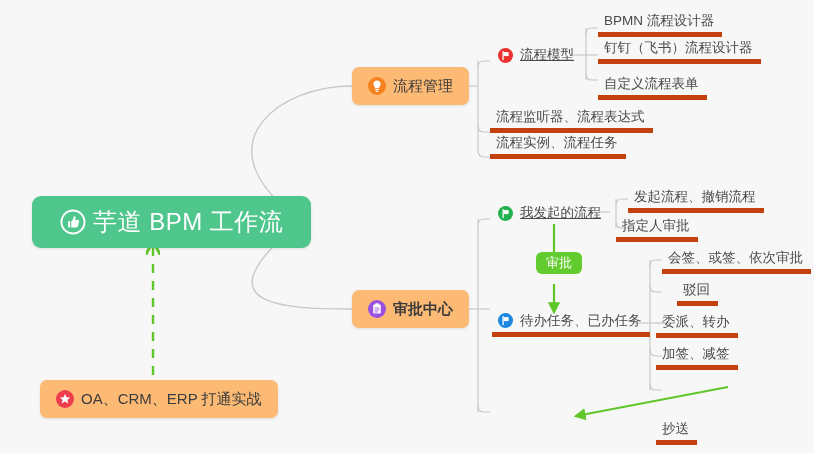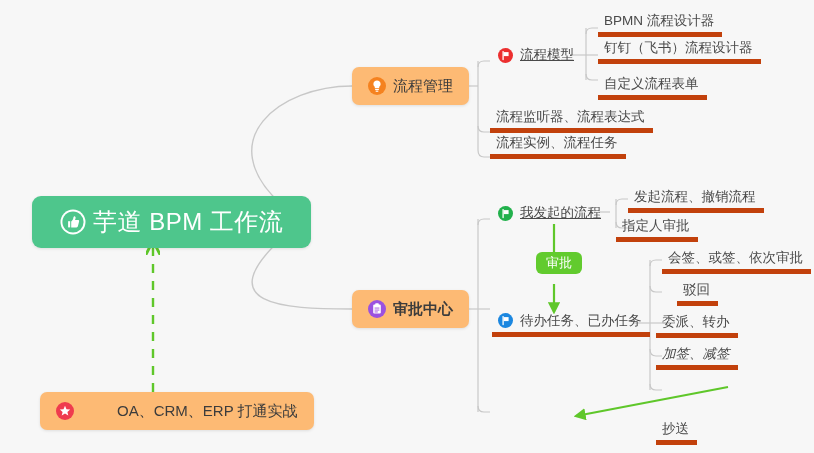--- a/index.html
+++ b/index.html
@@ -258,33 +258,33 @@
 
   <div class="node plain" style="left:662px; top:246px;">
     <span class="label">会签、或签、依次审批</span>
   </div>
   <div class="node plain" style="left:656px; top:278px;margin-left:21px;">
     <span class="label">驳回</span>
   </div>
   <div class="node plain" style="left:656px; top:310px;">
     <span class="label">委派、转办</span>
   </div>
-  <div class="node plain" style="left:656px; top:342px;font-style:italic;">
+  <div class="node plain" style="left:656px; top:342px;">
     <span class="label">加签、减签</span>
   </div>
   <div class="node plain" style="left:656px; top:376px;margin-top:41px;">
     <span class="label">抄送</span>
   </div>
 
 
   <div class="node callout" style="left:536px; top:252px;">
     <span class="label">审批</span>
   </div>
 
-  <div class="node card" style="left:40px; top:392px;gap:36px;">
+  <div class="node card" style="left:40px; top:380px;">
     <span class="ic">
       <svg width="18" height="18" viewBox="0 0 18 18">
         <circle cx="9" cy="9" r="9" fill="#ef3b4e"></circle>
         <path d="M9 3.8 L10.5 7.2 L14.2 7.5 L11.4 10.0 L12.3 13.6
                  L9 11.6 L5.7 13.6 L6.6 10.0 L3.8 7.5 L7.5 7.2 Z" fill="#ffffff"></path>
       </svg>
     </span>
     <span class="label">OA、CRM、ERP 打通实战</span>
   </div>
 

